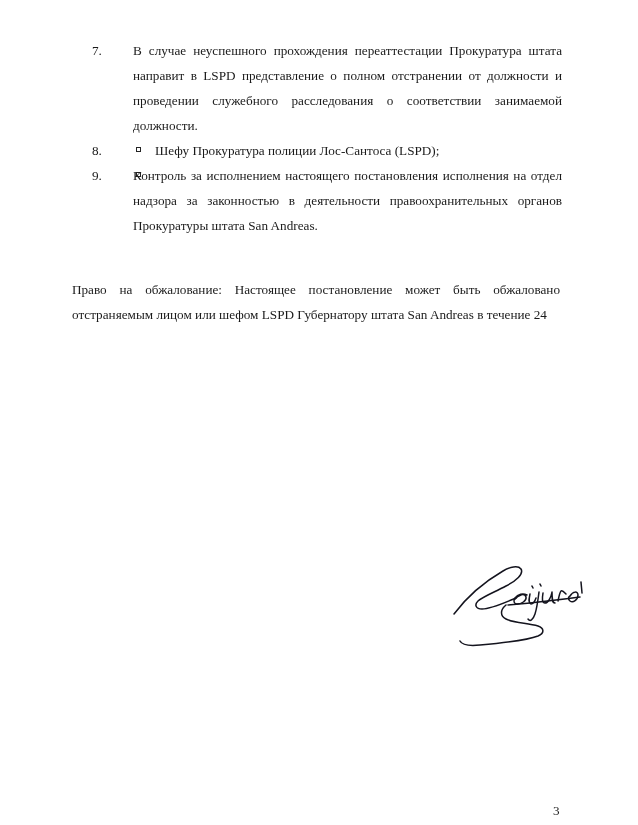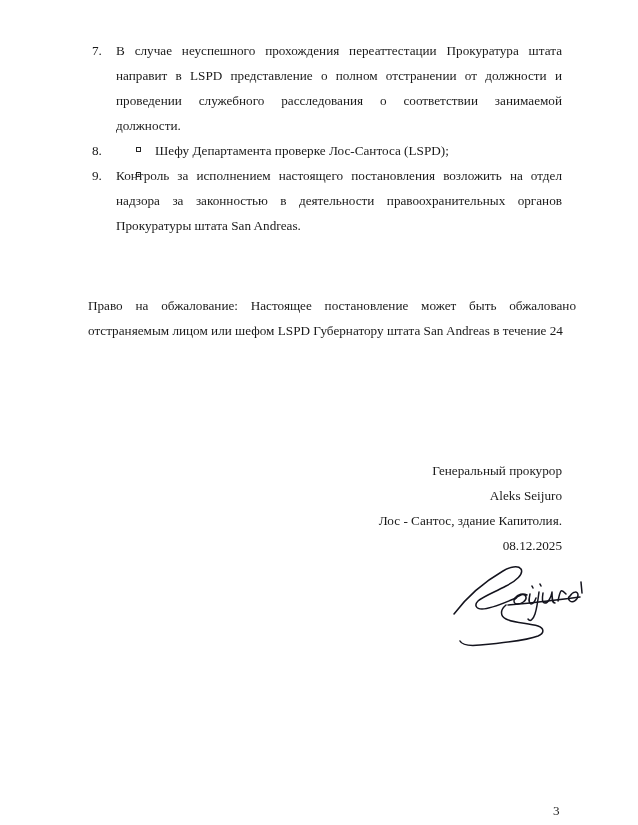--- a/index.html
+++ b/index.html
@@ -51,20 +51,21 @@
     left: 20px;
     top: 0;
     width: 24px;
     font-size: 13.2px;
     line-height: 25px;
     text-align: left;
   }
 
   .num-body {
     display: block;
+    margin-left: 17px;
   }
 
   
   .sub-list {
     list-style: none;
     margin: 0;
     padding: 0;
   }
 
   .sub-item {
@@ -88,21 +89,21 @@
   
   .appeal-par {
     position: absolute;
     left: 72px;
     top: 277px;
     width: 488px;
     font-size: 13.2px;
     line-height: 25px;
     text-align: justify;
     text-justify: inter-word;
-    margin: 16px;
+    margin: 0;
   }
   .appeal-par .last-line {
     display: block;
   }
 
   
   .sign-block {
     position: absolute;
     right: 76px;
     top: 458px;
@@ -149,45 +150,39 @@
     <li class="num-item">
       <span class="num-marker">7.</span>
       <span class="num-body">В случае неуспешного прохождения переаттестации Прокуратура штата направит в LSPD представление о полном отстранении от должности и проведении служебного расследования о соответствии занимаемой должности.</span>
     </li>
 
     <li class="num-item">
       <span class="num-marker">8.</span>
       <ul class="sub-list">
         <li class="sub-item">
           <span class="sq-bullet"></span>
-          <span>Шефу Департамента проверке Лос-Сантоса (LSPD);</span>
+          <span>Шефу Прокуратура полиции Лос-Сантоса (LSPD);</span>
         </li>
         <li class="sub-item">
           <span class="sq-bullet"></span>
         </li>
       </ul>
     </li>
 
     <li class="num-item">
       <span class="num-marker">9.</span>
-      <span class="num-body">Контроль за исполнением настоящего постановления возложить на отдел надзора за законностью в деятельности правоохранительных органов Прокуратуры штата San Andreas.</span>
+      <span class="num-body">Контроль за исполнением настоящего постановления исполнения на отдел надзора за законностью в деятельности правоохранительных органов Прокуратуры штата San Andreas.</span>
     </li>
 
   </ol>
 
   <p class="appeal-par">
     <span>Право на обжалование: Настоящее постановление может быть обжаловано отстраняемым лицом или шефом LSPD Губернатору штата San Andreas в течение 24</span>
   </p>
 
-  <div class="sign-block">
-    <span class="sign-line">Генеральный прокурор</span>
-    <span class="sign-line">Aleks Seijuro</span>
-    <span class="sign-line">Лос - Сантос, здание Капитолия.</span>
-    <span class="sign-line">08.12.2025</span>
-  </div>
 
   <div class="signature-mark" aria-label="Seijuro">
     <svg viewBox="0 0 150 92" xmlns="http://www.w3.org/2000/svg" fill="none" stroke="#14141e" stroke-width="1.5" stroke-linecap="round" stroke-linejoin="round">
 
       <path d="M6 58 C 18 42, 36 26, 55 15 C 62 11, 70 9, 73 13 C 76 18, 68 25, 58 30 C 47 36, 36 40, 30 45 C 26 49, 28 53, 34 53 C 43 53, 56 47, 68 42"></path>
 
       <path d="M66 44 C 71 38, 77 37, 78 41 C 79 45, 73 48, 69 48 C 66 48, 65 45, 67 42 C 70 38, 75 37, 79 39"></path>
 
       <path d="M82 38 C 81 43, 80 47, 83 48 C 85 48, 87 45, 88 42"></path>
       <path d="M84 30 L 85 32"></path>

